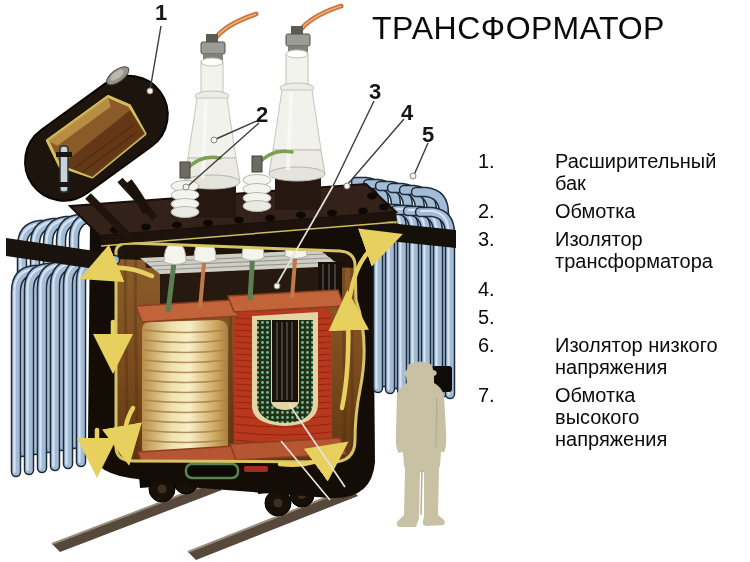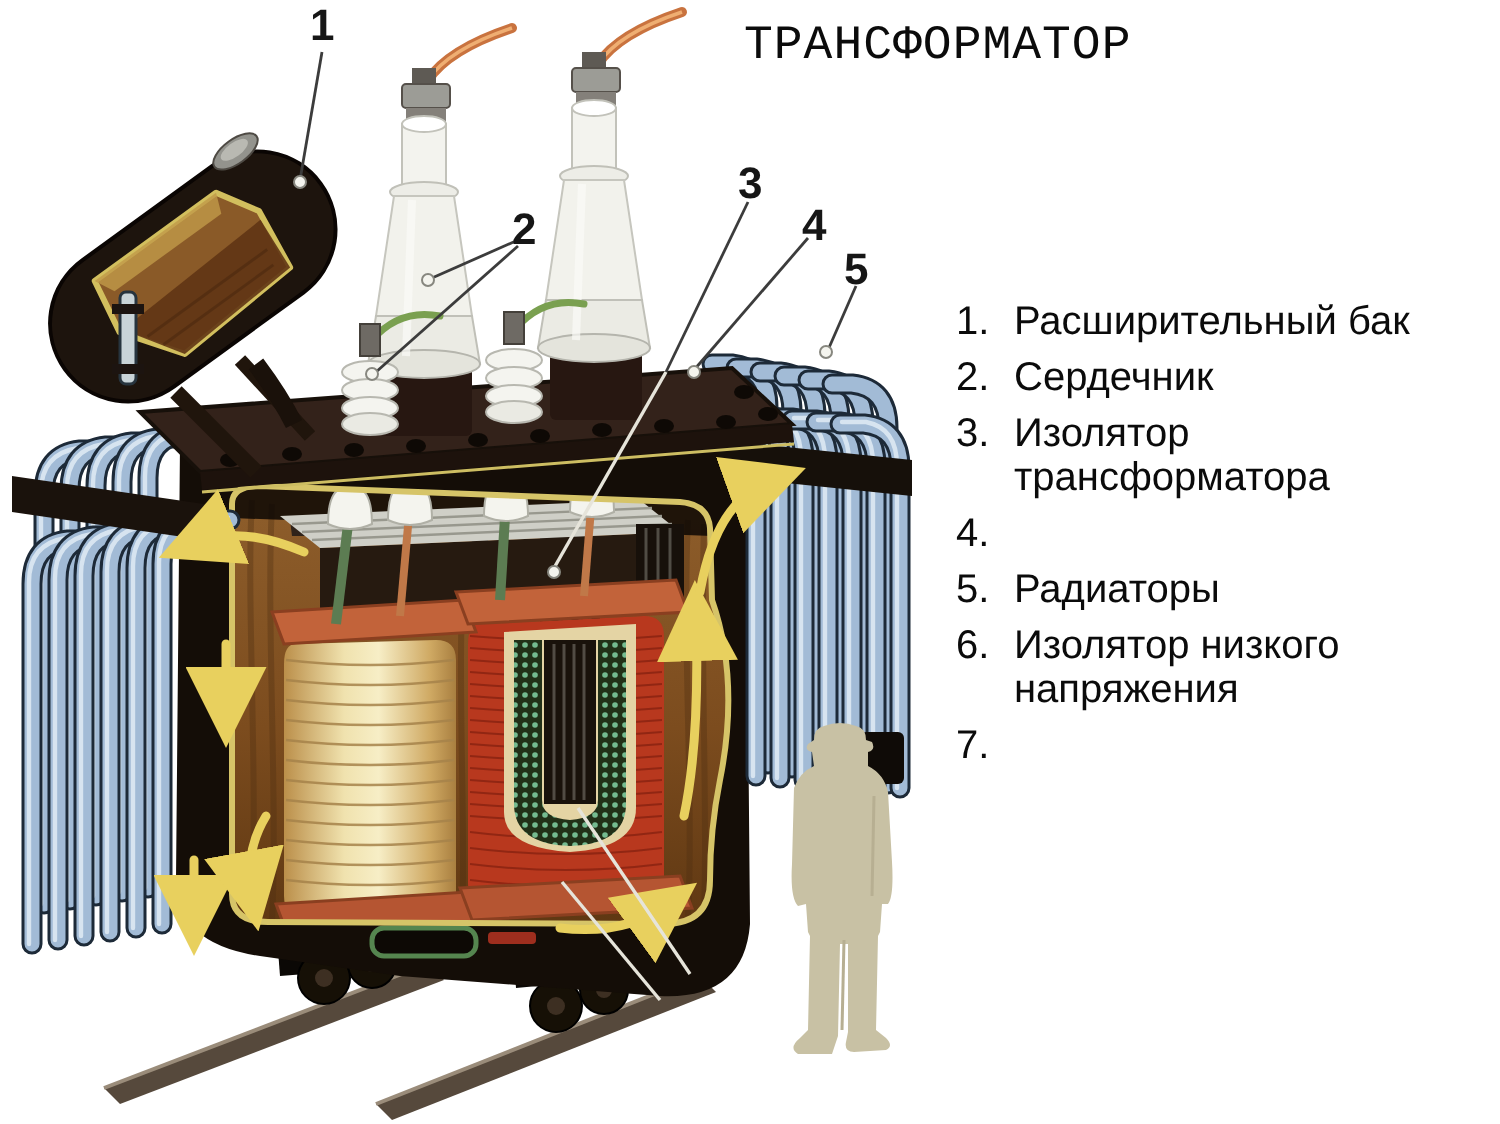--- a/index.html
+++ b/index.html
@@ -1,25 +1,25 @@
 <!DOCTYPE html>
 <html><head>
 <meta charset="utf-8">
 <style>
   html,body{margin:0;padding:0;}
   body{font-family:"Liberation Sans", sans-serif;}
   .canvas{position:relative;width:750px;height:562px;background:#ffffff;overflow:hidden;}
   .illus{position:absolute;left:0;top:0;}
-  .title{position:absolute;left:372px;top:10px;width:370px;font-size:24px;font-weight:400;
-         color:#0b0b0b;letter-spacing:0.5px;white-space:nowrap;font-family:Liberation Mono, monospace;}
+  .title{position:absolute;left:372px;top:10px;width:370px;font-size:32px;font-weight:400;
+         color:#0b0b0b;letter-spacing:0.5px;white-space:nowrap;}
   .legend{position:absolute;left:478px;top:150px;width:245px;margin:0;padding:0;list-style:none;
           color:#0b0b0b;font-size:20px;line-height:22px;}
   .legend li{display:flex;margin:0 0 6px 0;}
   .legend .num{width:29px;flex:none;}
-  .legend .txt{width:210px;}
+  .legend .txt{width:210px;margin-left:48px;}
   .callout{position:absolute;font-size:22px;font-weight:bold;color:#161616;}
   .c1{left:155px;top:0px;}
   .c2{left:256px;top:102px;}
   .c3{left:369px;top:79px;}
   .c4{left:401px;top:100px;}
   .c5{left:422px;top:122px;}
   
   .tO{stroke:#1d2a38;stroke-width:10.5;fill:none;stroke-linecap:round;}
   .tM{stroke:#a2bbd6;stroke-width:7.5;fill:none;stroke-linecap:round;}
   .tH{stroke:#dde9f3;stroke-width:2.2;fill:none;stroke-linecap:round;opacity:.9;}
@@ -387,39 +387,39 @@
 
   <div class="title">ТРАНСФОРМАТОР</div>
 
   <ul class="legend">
     <li>
       <span class="num">1.</span>
       <span class="txt">Расширительный бак</span>
     </li>
     <li>
       <span class="num">2.</span>
-      <span class="txt">Сердечник</span>
+      <span class="txt">Обмотка</span>
     </li>
     <li>
       <span class="num">3.</span>
       <span class="txt">Изолятор трансформатора</span>
     </li>
     <li>
       <span class="num">4.</span>
     </li>
     <li>
       <span class="num">5.</span>
-      <span class="txt">Радиаторы</span>
     </li>
     <li>
       <span class="num">6.</span>
       <span class="txt">Изолятор низкого напряжения</span>
     </li>
     <li>
       <span class="num">7.</span>
+      <span class="txt">Обмотка высокого напряжения</span>
     </li>
   </ul>
 
   <div class="callout c1">1</div>
   <div class="callout c2">2</div>
   <div class="callout c3">3</div>
   <div class="callout c4">4</div>
   <div class="callout c5">5</div>
 
 </div>

